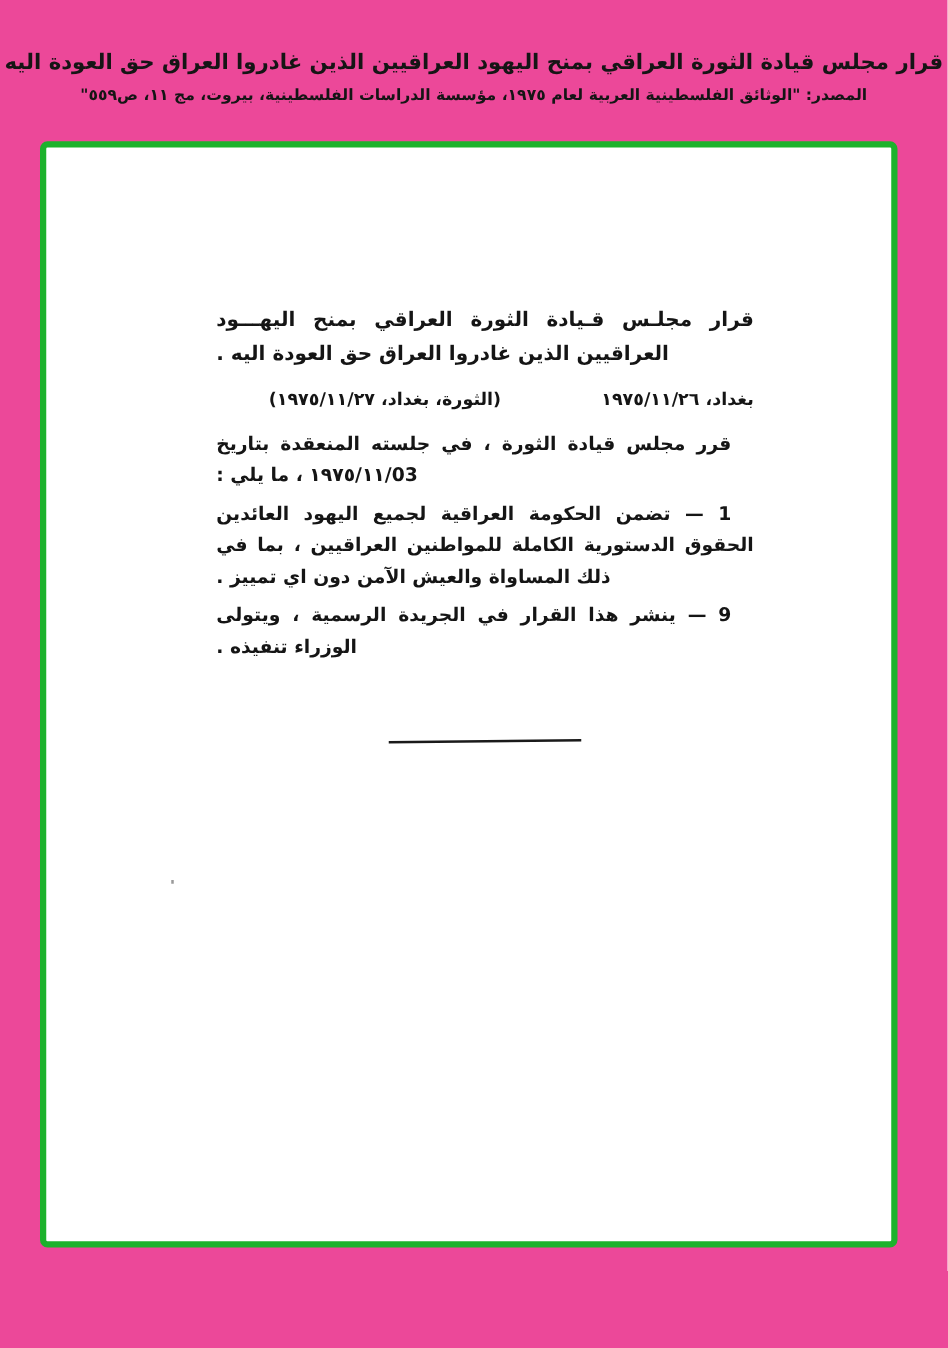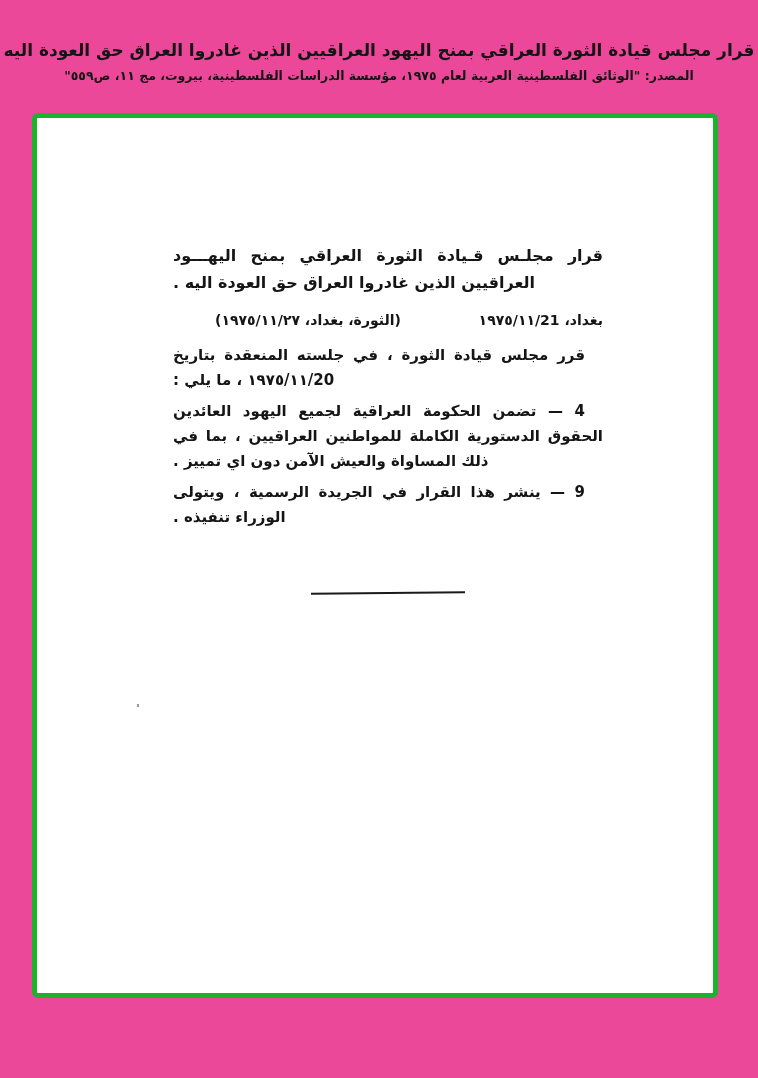--- a/index.html
+++ b/index.html
@@ -65,30 +65,30 @@
     <div class="header-title">قرار مجلس قيادة الثورة العراقي بمنح اليهود العراقيين الذين غادروا العراق حق العودة اليه</div>
     <div class="header-source">المصدر: "الوثائق الفلسطينية العربية لعام ١٩٧٥، مؤسسة الدراسات الفلسطينية، بيروت، مج ١١، ص٥٥٩"</div>
   </div>
 
   <div class="frame" style="border-color: rgb(28, 178, 44);">
     <div class="doc">
 
       <p class="doc-title">قرار مجلـس قـيادة الثورة العراقي بمنح اليهـــود العراقيين الذين غادروا العراق حق العودة اليه .</p>
 
       <div class="dateline">
-        <span>بغداد، ١٩٧٥/١١/21</span>
+        <span>بغداد، ١٩٧٥/١١/٢٦</span>
         <span>(الثورة، بغداد، ١٩٧٥/١١/٢٧)</span>
       </div>
 
 
-      <p class="para">قرر مجلس قيادة الثورة ، في جلسته المنعقدة بتاريخ ١٩٧٥/١١/20 ، ما يلي :</p>
+      <p class="para">قرر مجلس قيادة الثورة ، في جلسته المنعقدة بتاريخ ١٩٧٥/١١/03 ، ما يلي :</p>
 
 
 
-      <p class="para">4 — تضمن الحكومة العراقية لجميع اليهود العائدين الحقوق الدستورية الكاملة للمواطنين العراقيين ، بما في ذلك المساواة والعيش الآمن دون اي تمييز .</p>
+      <p class="para">1 — تضمن الحكومة العراقية لجميع اليهود العائدين الحقوق الدستورية الكاملة للمواطنين العراقيين ، بما في ذلك المساواة والعيش الآمن دون اي تمييز .</p>
 
       <p class="para">9 — ينشر هذا القرار في الجريدة الرسمية ، ويتولى الوزراء تنفيذه .</p>
 
       <div class="divider"></div>
 
     </div>
   </div>
 
   <div class="speck"></div>
 

